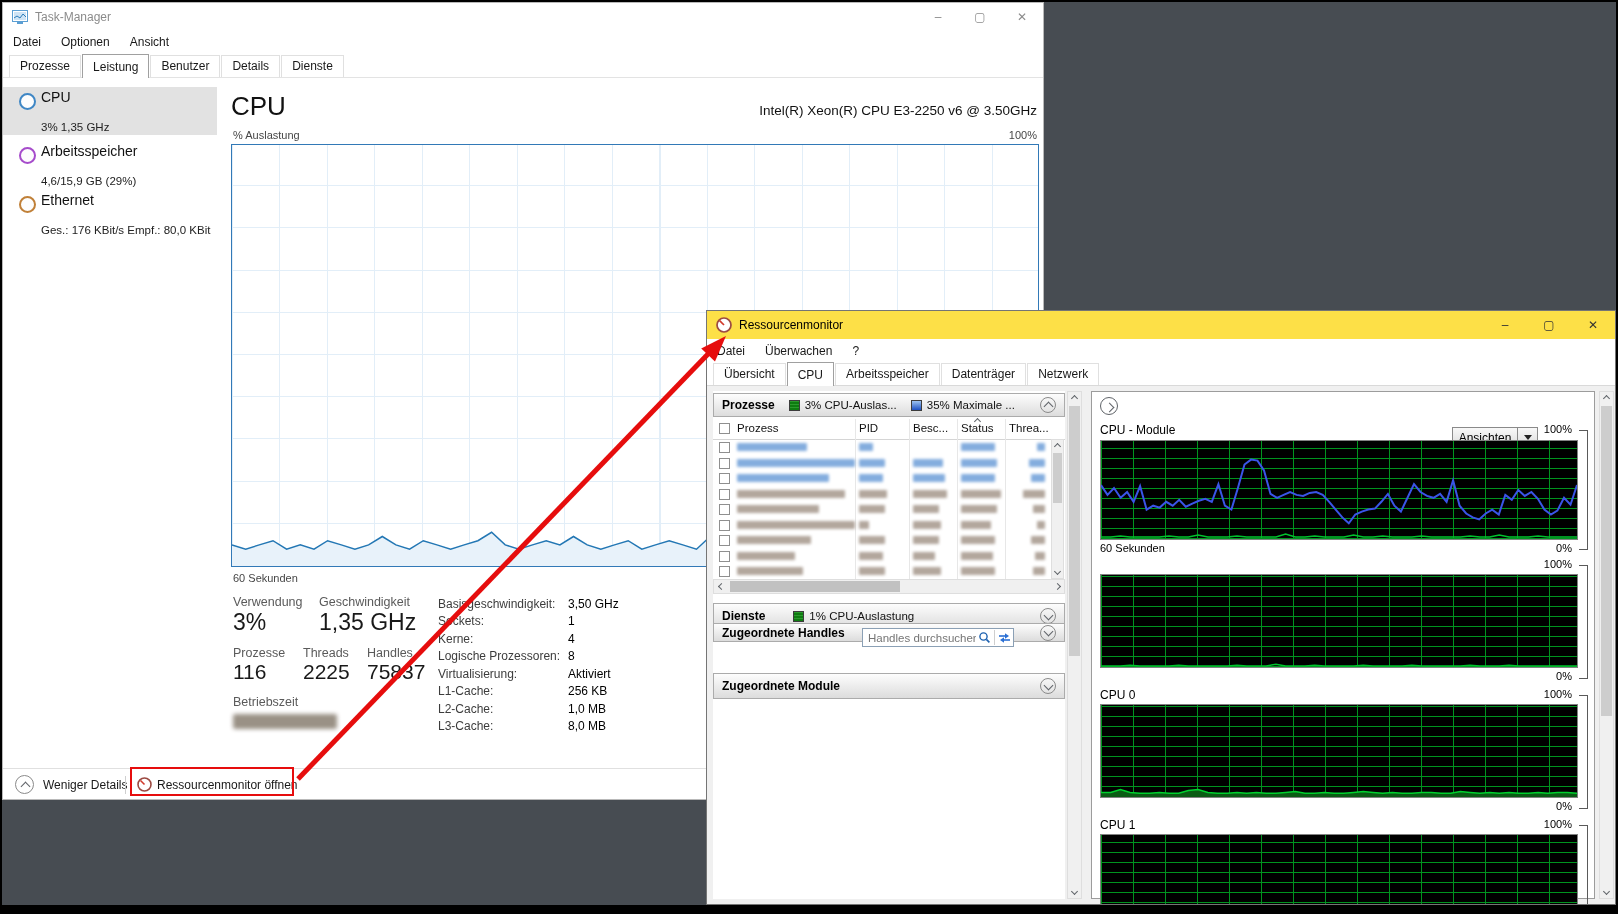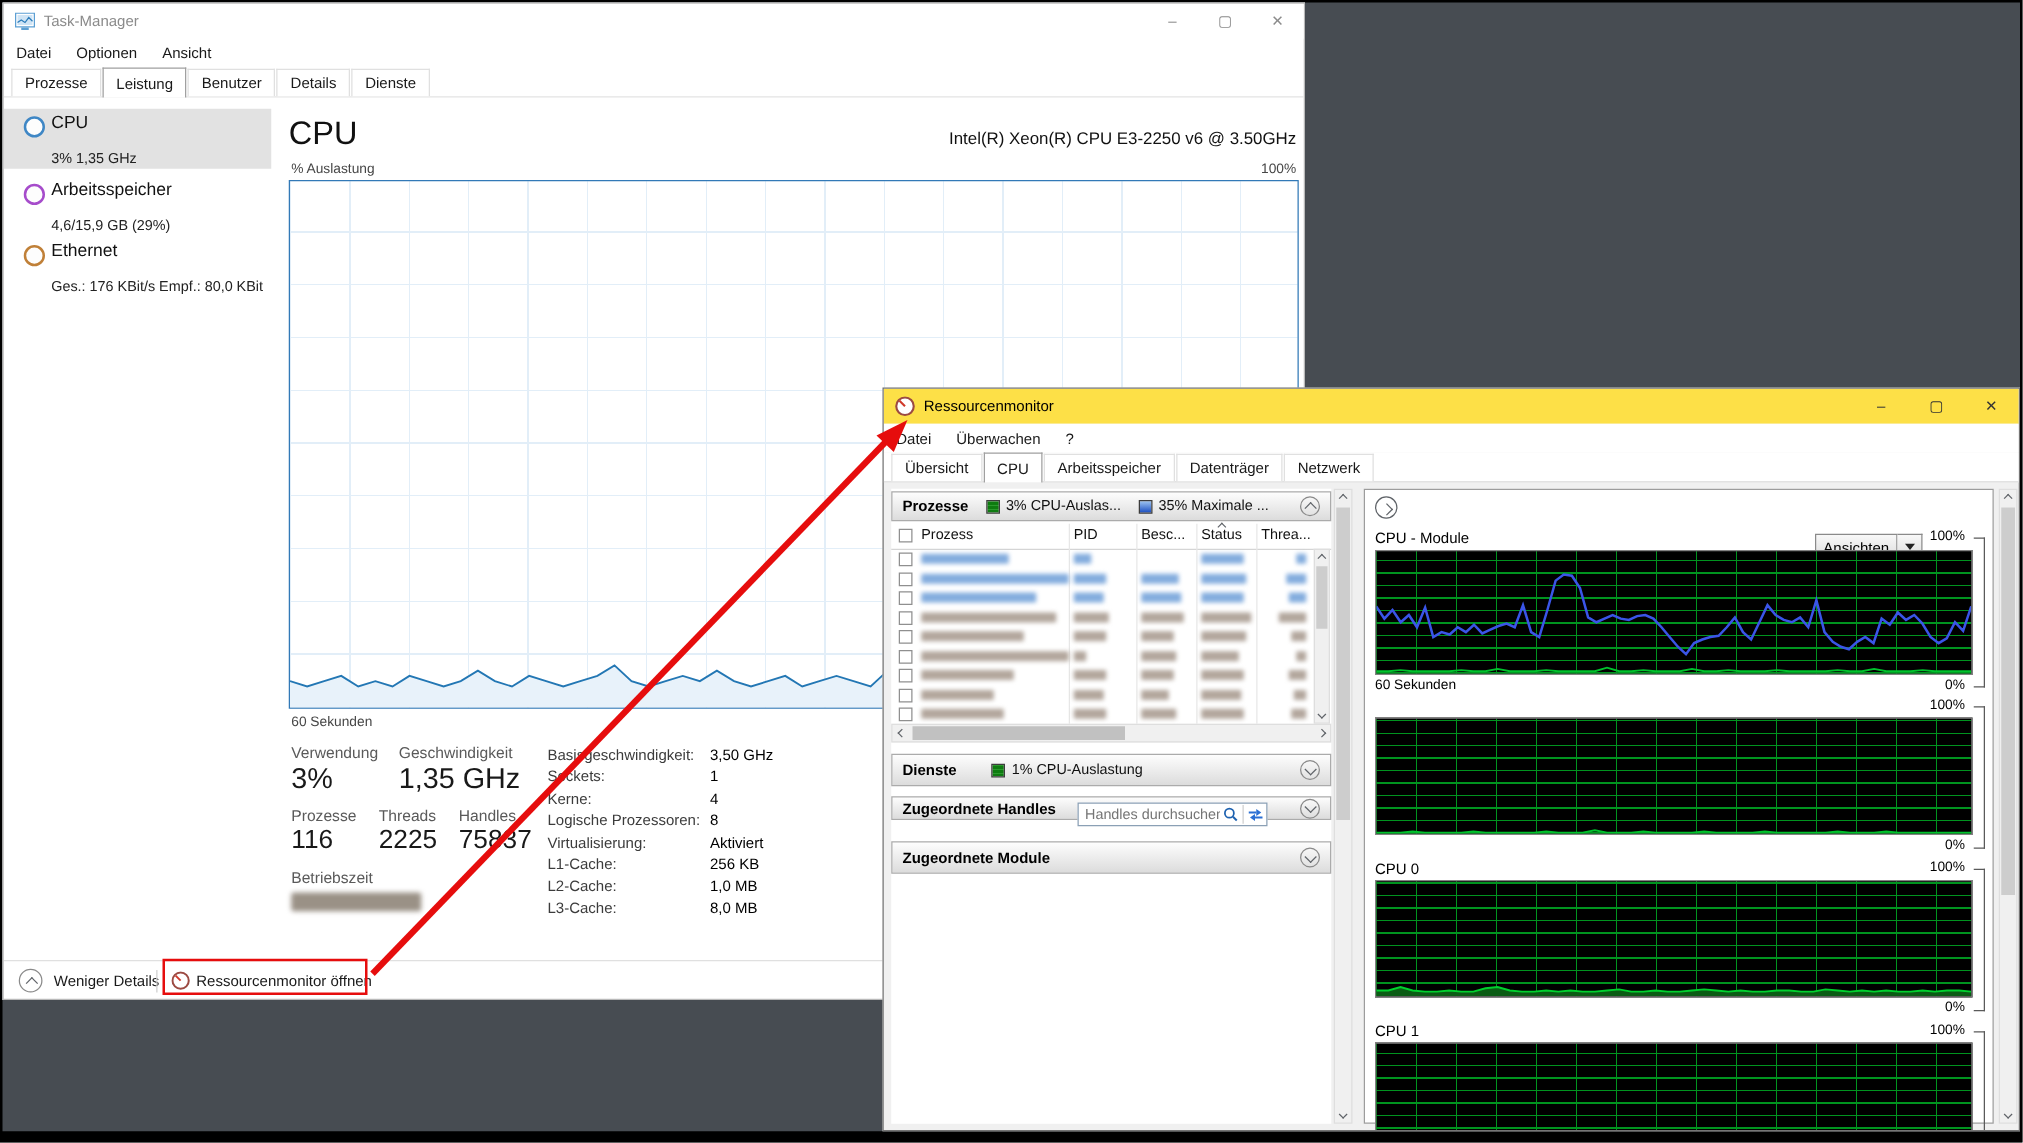--- a/index.html
+++ b/index.html
@@ -370,21 +370,21 @@
       </div>
 
       <div class="secbar" style="top:212px;height:26px">
         <b>Dienste</b>
         <span class="swatch sw-green" style="margin-left:28px"></span>
         <span class="badge">1% CPU-Auslastung</span>
         <span class="seccirc circ">
             <span class="chev down" style="margin-bottom:2px"></span>
           </span>
       </div>
-      <div class="secbar" style="top:246px;height:19px">
+      <div class="secbar" style="top:232px;height:19px">
         <b>Zugeordnete Handles</b>
         <span class="searchbox">
           <input type="text" placeholder="Handles durchsuchen" style="">
           <svg width="13" height="13" viewBox="0 0 13 13" style="margin:0 2px">
               <circle cx="5.5" cy="5.5" r="3.6" fill="none" stroke="#1e62b0" stroke-width="1.4"></circle>
               <line x1="8.4" y1="8.4" x2="11.4" y2="11.4" stroke="#1e62b0" stroke-width="1.6"></line>
             </svg>
           <span class="vdiv" style="position:static;height:15px;margin:0 1px"></span>
           <svg width="13" height="13" viewBox="0 0 13 13" style="margin:0 2px">
               <polyline points="1,5 7,5" stroke="#2a6fd4" stroke-width="1.6" fill="none"></polyline>

